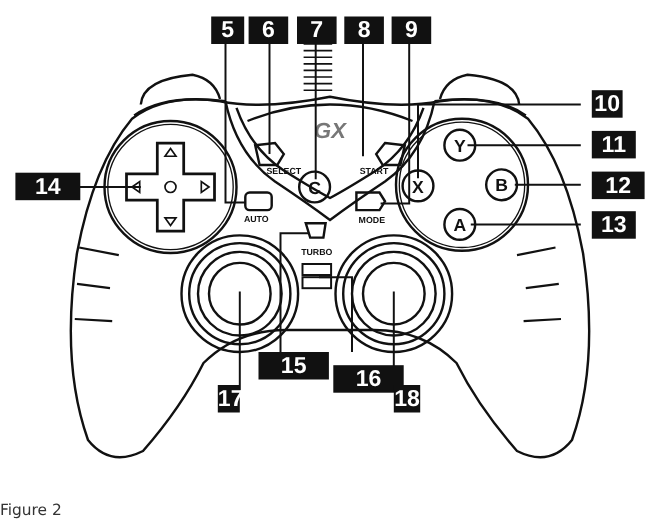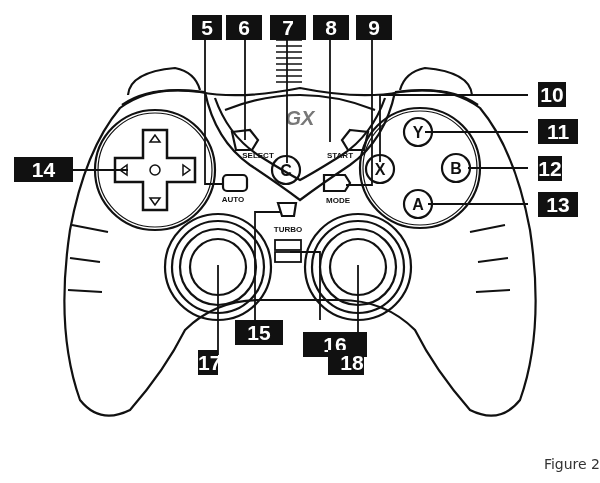--- a/index.html
+++ b/index.html
@@ -1,19 +1,19 @@
 <!DOCTYPE html>
 <html><head>
 <meta charset="utf-8">
 <style>
   html, body { margin:0; padding:0; background:#fff; }
   body { width:600px; height:483px; position:relative; overflow:hidden; font-family:"Liberation Sans", sans-serif; }
   svg.pad { position:absolute; left:0; top:0; }
   .callout { position:absolute; background:#111; color:#fff; font-weight:bold; font-size:21px; line-height:25px; height:25px; text-align:center; font-family:"Liberation Sans", sans-serif; }
-  .caption { position:absolute; left:0; width:600px; top:456px; text-align:right; font-size:14px; color:#333; font-family:"DejaVu Sans", sans-serif; }
+  .caption { position:absolute; left:0; width:600px; top:456px; text-align:left; font-size:14px; color:#333; font-family:"DejaVu Sans", sans-serif; }
   .lbl { font-family:"Liberation Sans", sans-serif; font-weight:bold; }
 </style>
 </head>
 <body>
 
 <svg class="pad" width="600" height="483" viewBox="0 0 600 483" fill="none" stroke="#111" stroke-width="2.2">
 
   <path d="M128 95 Q130 72 175 68 Q195 72 200 90"></path>
   <path d="M122 105 Q150 85 205 92"></path>
   <path d="M472 95 Q470 72 425 68 Q405 72 400 90"></path>
@@ -98,21 +98,21 @@
   </g>
 </svg>
 
 <div class="callout" style="left:192px;top:15px;width:30px;">5</div>
 <div class="callout" style="left:226px;top:15px;width:36px;">6</div>
 <div class="callout" style="left:270px;top:15px;width:36px;">7</div>
 <div class="callout" style="left:313px;top:15px;width:36px;">8</div>
 <div class="callout" style="left:356px;top:15px;width:36px;">9</div>
 <div class="callout" style="left:538px;top:82px;width:28px;">10</div>
 <div class="callout" style="left:538px;top:119px;width:40px;">11</div>
-<div class="callout" style="left:538px;top:156px;width:24px;">12</div>
+<div class="callout" style="left:538px;top:156px;width:48px;">12</div>
 <div class="callout" style="left:538px;top:192px;width:40px;text-align:center;">13</div>
 <div class="callout" style="left:14px;top:157px;width:59px;">14</div>
-<div class="callout" style="left:235px;top:320px;width:48px;">15</div>
+<div class="callout" style="left:235px;top:320px;width:64px;">15</div>
 <div class="callout" style="left:303px;top:332px;width:64px;">16</div>
 <div class="callout" style="left:198px;top:350px;width:20px;">17</div>
-<div class="callout" style="left:328px;top:350px;width:24px;padding-left:12px;">18</div>
+<div class="callout" style="left:358px;top:350px;width:24px;">18</div>
 
 <div class="caption">Figure 2</div>
 
 </body></html>

